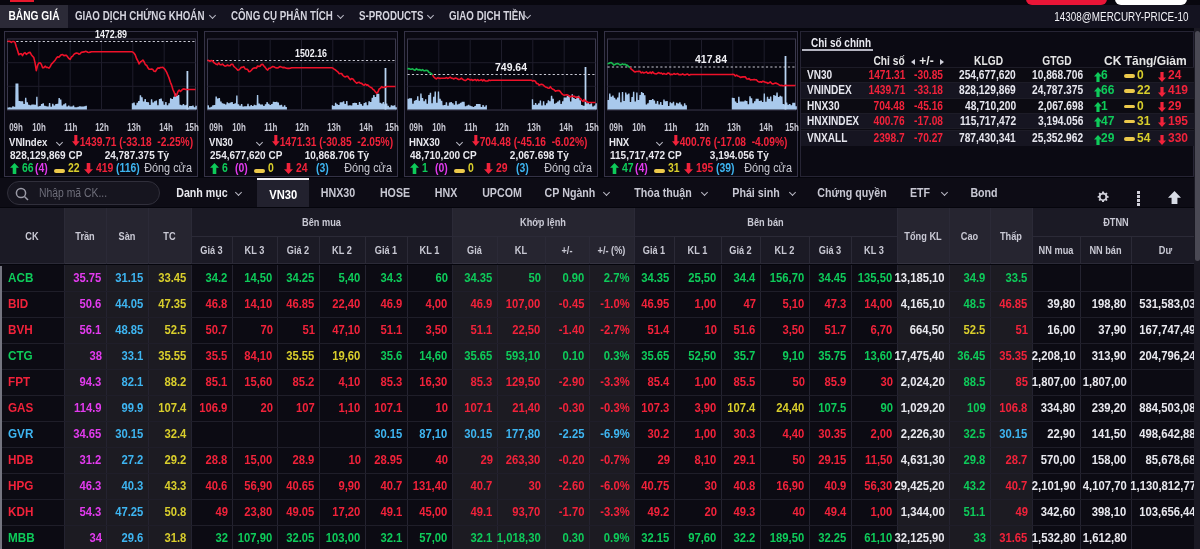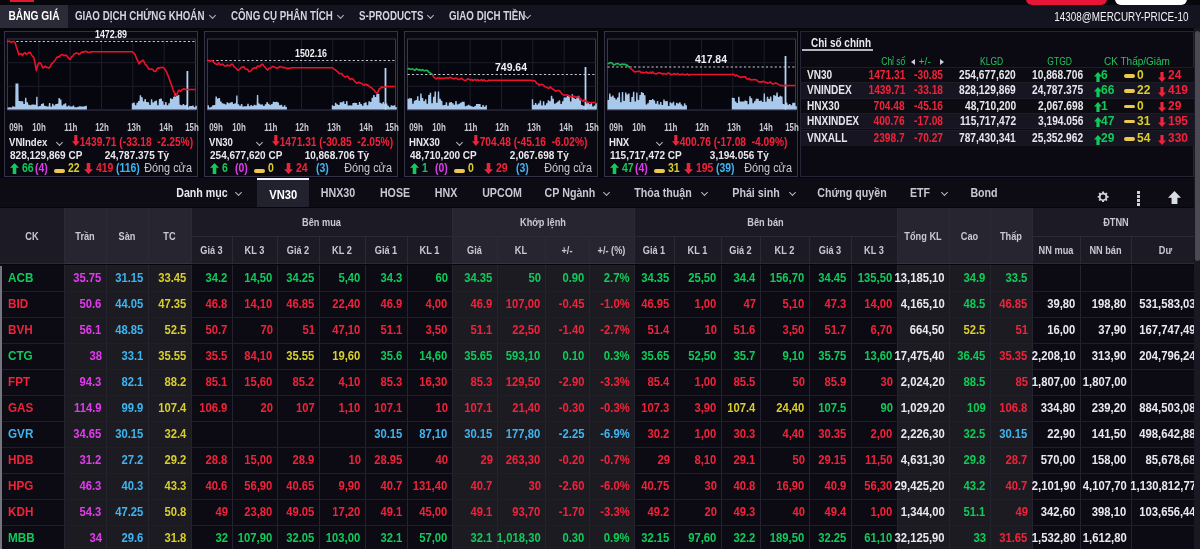--- a/index.html
+++ b/index.html
@@ -24,21 +24,21 @@
 .pname {font-size:11px}
 .pred {position:absolute;left:62.5px;color:#f1223a;font-size:12px;transform:scaleX(0.85)!important}
 .ty {position:absolute;right:24px}
 .close {position:absolute;right:1px;color:#c9c9d2;font-weight:normal;font-size:12.5px}
 .g {color:#0ecb5a} .r {color:#f1223a} .y {color:#d9ce2c} .c {color:#3eb5f1} .p {color:#e23bee} .w {color:#e8e8ee}
 .m {color:#e23bee}
 .dash {display:inline-block;width:11px;height:3.5px;border-radius:2px;background:#ecc94b}
 #idxpanel {position:absolute;left:800px;top:3px;width:394px;height:146px;background:#0b0a13;border:1px solid #262434;font-size:12px}
 #idxtab {position:absolute;left:10px;top:4px;color:#e9e9f1;font-weight:bold;font-size:12.5px;transform-origin:left center;transform:scaleX(0.8)}
 #idxunder {position:absolute;left:1px;top:17px;width:71px;height:2px;background:#b4b4c0}
-.ihdr {position:absolute;left:0;top:22px;width:396px;height:15px;color:#22c55e;font-weight:normal;font-size:10px}
+.ihdr {position:absolute;left:0;top:22px;width:396px;height:15px;color:#e5e5e5;font-weight:bold;font-size:12px}
 .ihdr span {line-height:15px}
 .irow {position:absolute;left:0;width:396px;height:15.3px;font-weight:bold;color:#e6e6ee;box-shadow:0 -1px 0 #1d1c27}
 .irow span {line-height:15.3px}
 .inm {position:absolute;left:6px;font-weight:bold;transform-origin:left center;transform:scaleX(0.84)}
 .ir {position:absolute;text-align:right;transform-origin:right center;transform:scaleX(0.85)}
 .idash {position:absolute;left:323px;top:6px;width:10.5px;height:3.5px;border-radius:2px;background:#ecc94b}
 .tri {position:absolute;top:4.5px;width:0;height:0;border-top:3.5px solid transparent;border-bottom:3.5px solid transparent}
 .triL {left:110px;border-right:4px solid #cfcfda}
 .triR {left:139px;border-left:4px solid #cfcfda}
 #nav {position:absolute;left:0;top:178px;width:1200px;height:29px;background:#0d0c15}
@@ -280,21 +280,21 @@
 <div id="idxpanel">
 <div id="idxtab">Chỉ số chính</div>
       <div id="idxunder"></div>
 <div class="ihdr">
 <span class="ir" style="right:292px;">Chỉ số</span>
 <span style="position:absolute;left:115px">&nbsp;+/-&nbsp;</span>
         <span class="tri triL"></span>
         <span class="tri triR"></span>
 <span class="ir" style="right:194px">KLGD</span>
 <span class="ir" style="right:125px">GTGD</span>
-<span style="position:absolute;left:303px">CK Thấp/Giảm</span>
+<span style="position:absolute;left:303px">CK Tăng/Giảm</span>
 </div>
 <div class="irow" style="top:36.0px;background:#0c0b12">
 <span class="inm">VN30</span>
         <span class="ir" style="right:292px;color:#f1223a">1471.31</span>
 <span class="ir" style="right:254px;color:#f1223a">-30.85</span>
 <span class="ir" style="right:181px">254,677,620</span>
 <span class="ir" style="right:114px">10,868.706</span>
 <span style="position:absolute;left:293px;top:2px"><svg width="8" height="10" viewBox="0 0 9 11" style="vertical-align:-0.5px">
             <path d="M4.5 0L9 4.8H6.3V11H2.7V4.8H0Z" fill="#0ecb5a"></path>
           </svg></span>
@@ -387,20 +387,27 @@
 <span class="idash"></span>
         <span class="y" style="position:absolute;left:336px">54</span>
 <span style="position:absolute;left:357px;top:2px"><svg width="8" height="10" viewBox="0 0 9 11" style="vertical-align:-0.5px">
             <path d="M4.5 11L0 6.2H2.7V0H6.3V6.2H9Z" fill="#f1223a"></path>
           </svg></span>
         <span class="r" style="position:absolute;left:367px">330</span>
 </div>
 </div>
 </div>
 <div id="nav">
+<div id="search">
+      <svg width="14" height="14" style="position:absolute;left:7px;top:5px" viewBox="0 0 14 14">
+        <circle cx="6" cy="6" r="4.6" fill="none" stroke="#9a9aa6" stroke-width="1.5"></circle>
+        <line x1="9.5" y1="9.5" x2="13" y2="13" stroke="#9a9aa6" stroke-width="1.5"></line>
+      </svg>
+      <span id="searchtxt">Nhập mã CK...</span>
+    </div>
 <span class="ntab" style="left:202px;color:#e8e8ee">Danh mục</span>
     <span class="chev2" style="left:236px"></span>
 <div id="vn30tab"><span>VN30</span></div>
 <span class="ntab" style="left:338px">HNX30</span>
     <span class="ntab" style="left:395px">HOSE</span>
     <span class="ntab" style="left:446px">HNX</span>
     <span class="ntab" style="left:502px">UPCOM</span>
 <span class="ntab" style="left:852px">Chứng quyền</span>
 <span class="ntab" style="left:570px">CP Ngành</span>
     <span class="chev2" style="left:604px"></span>

